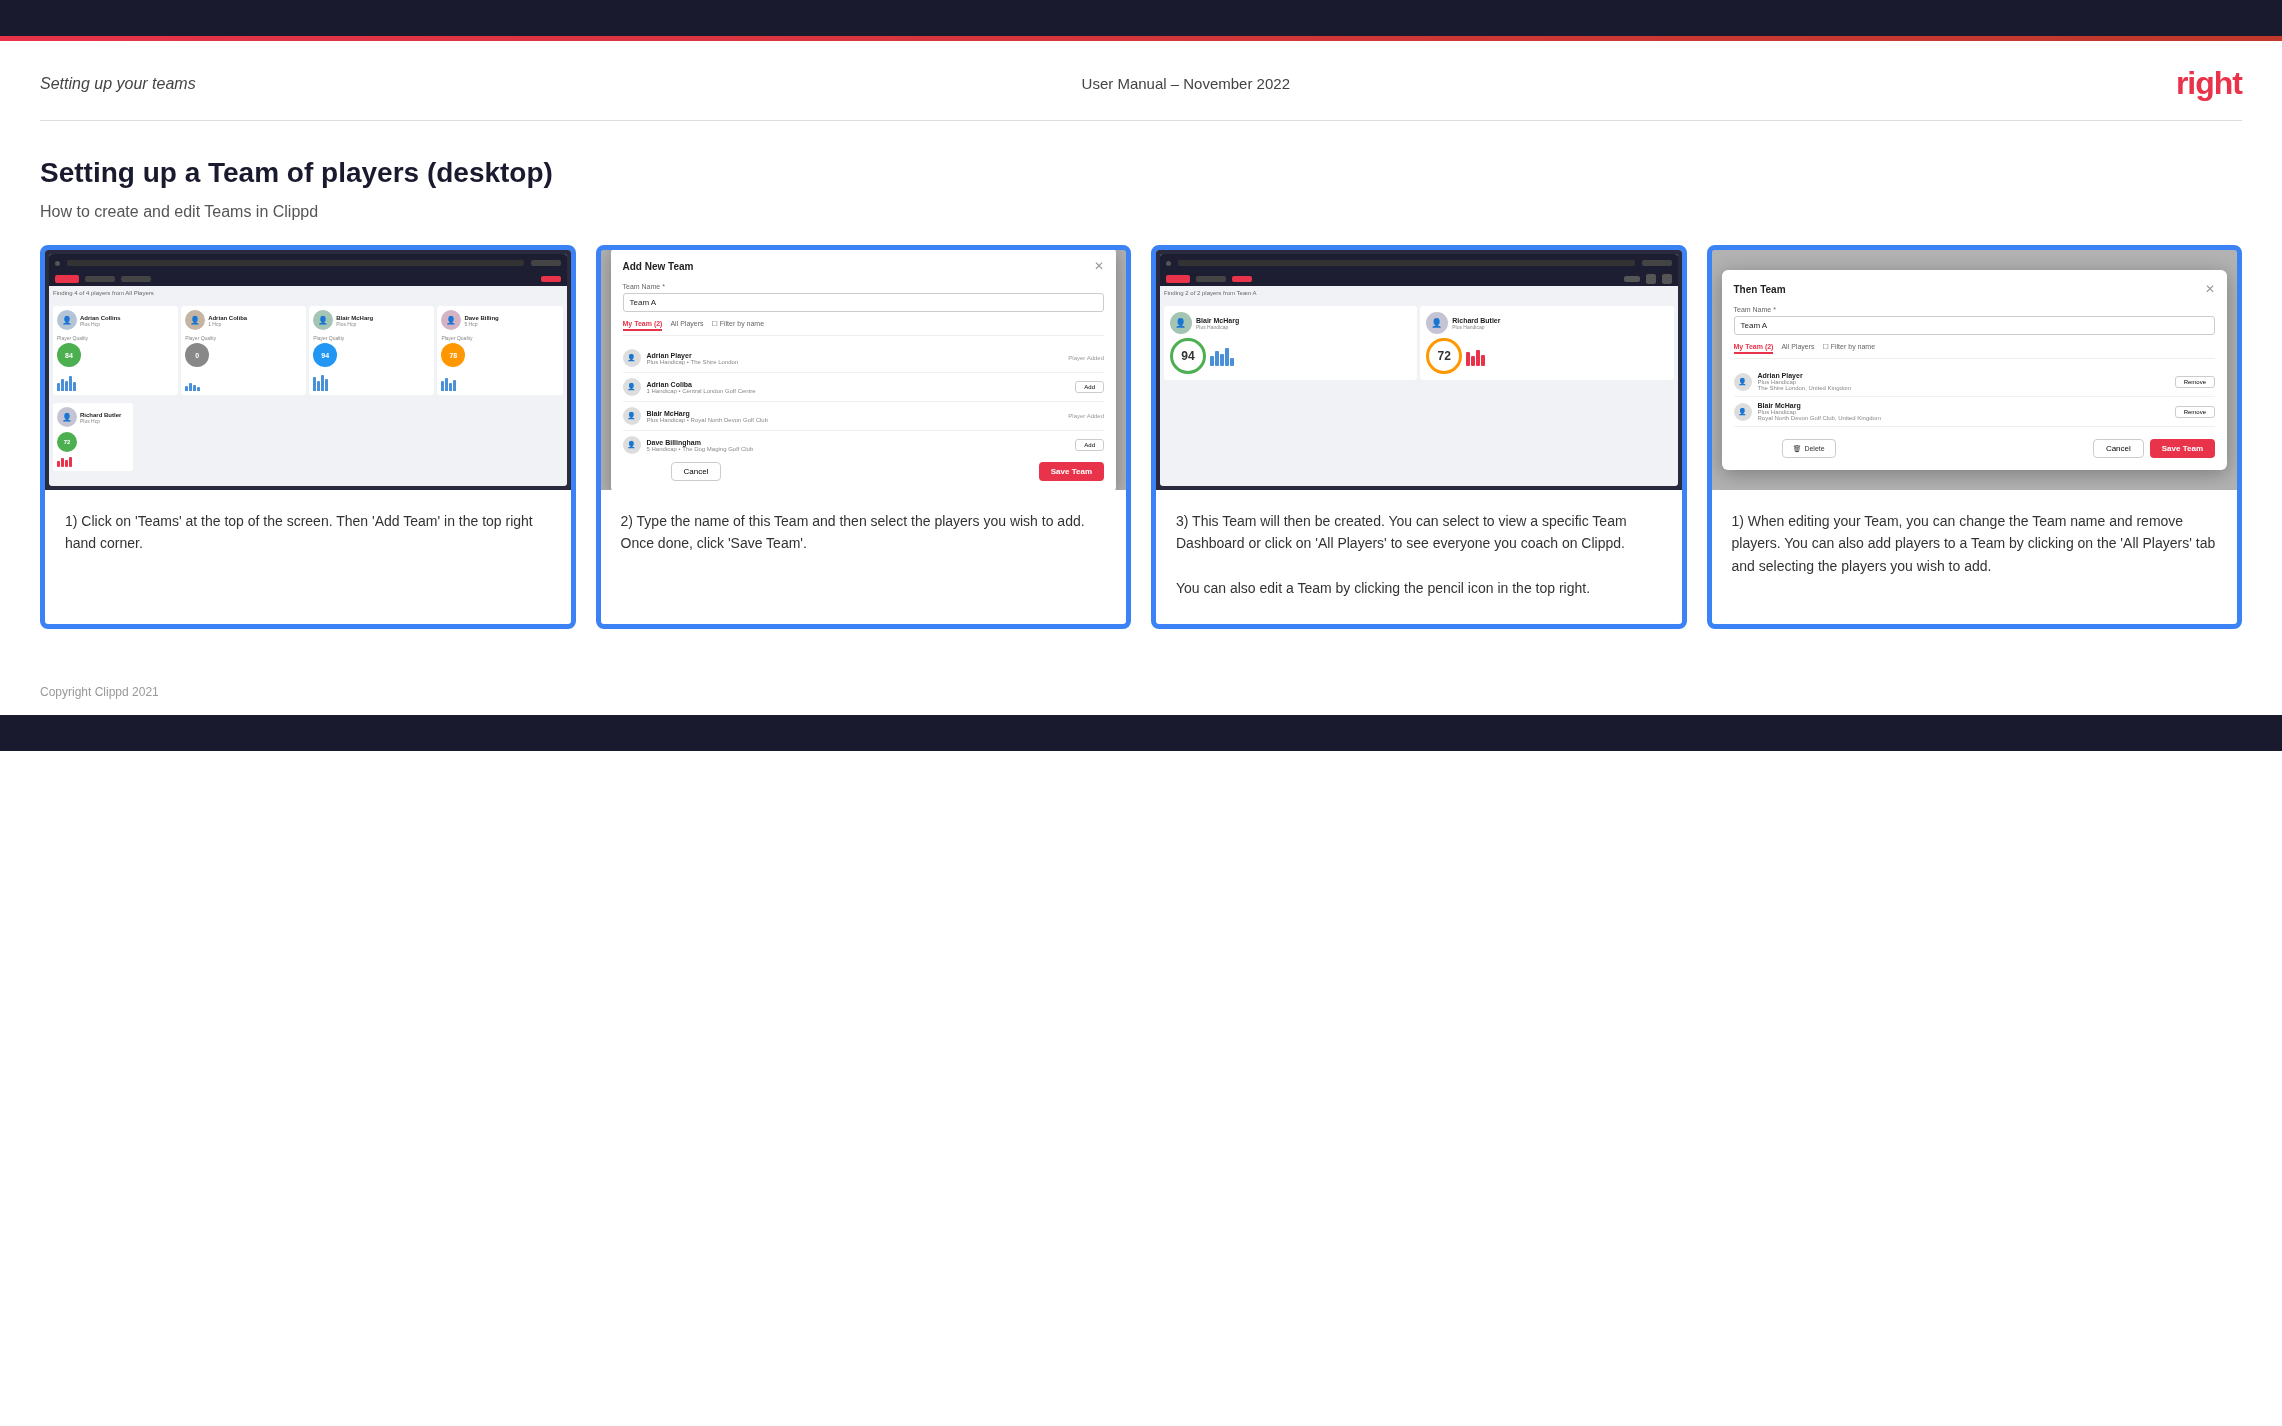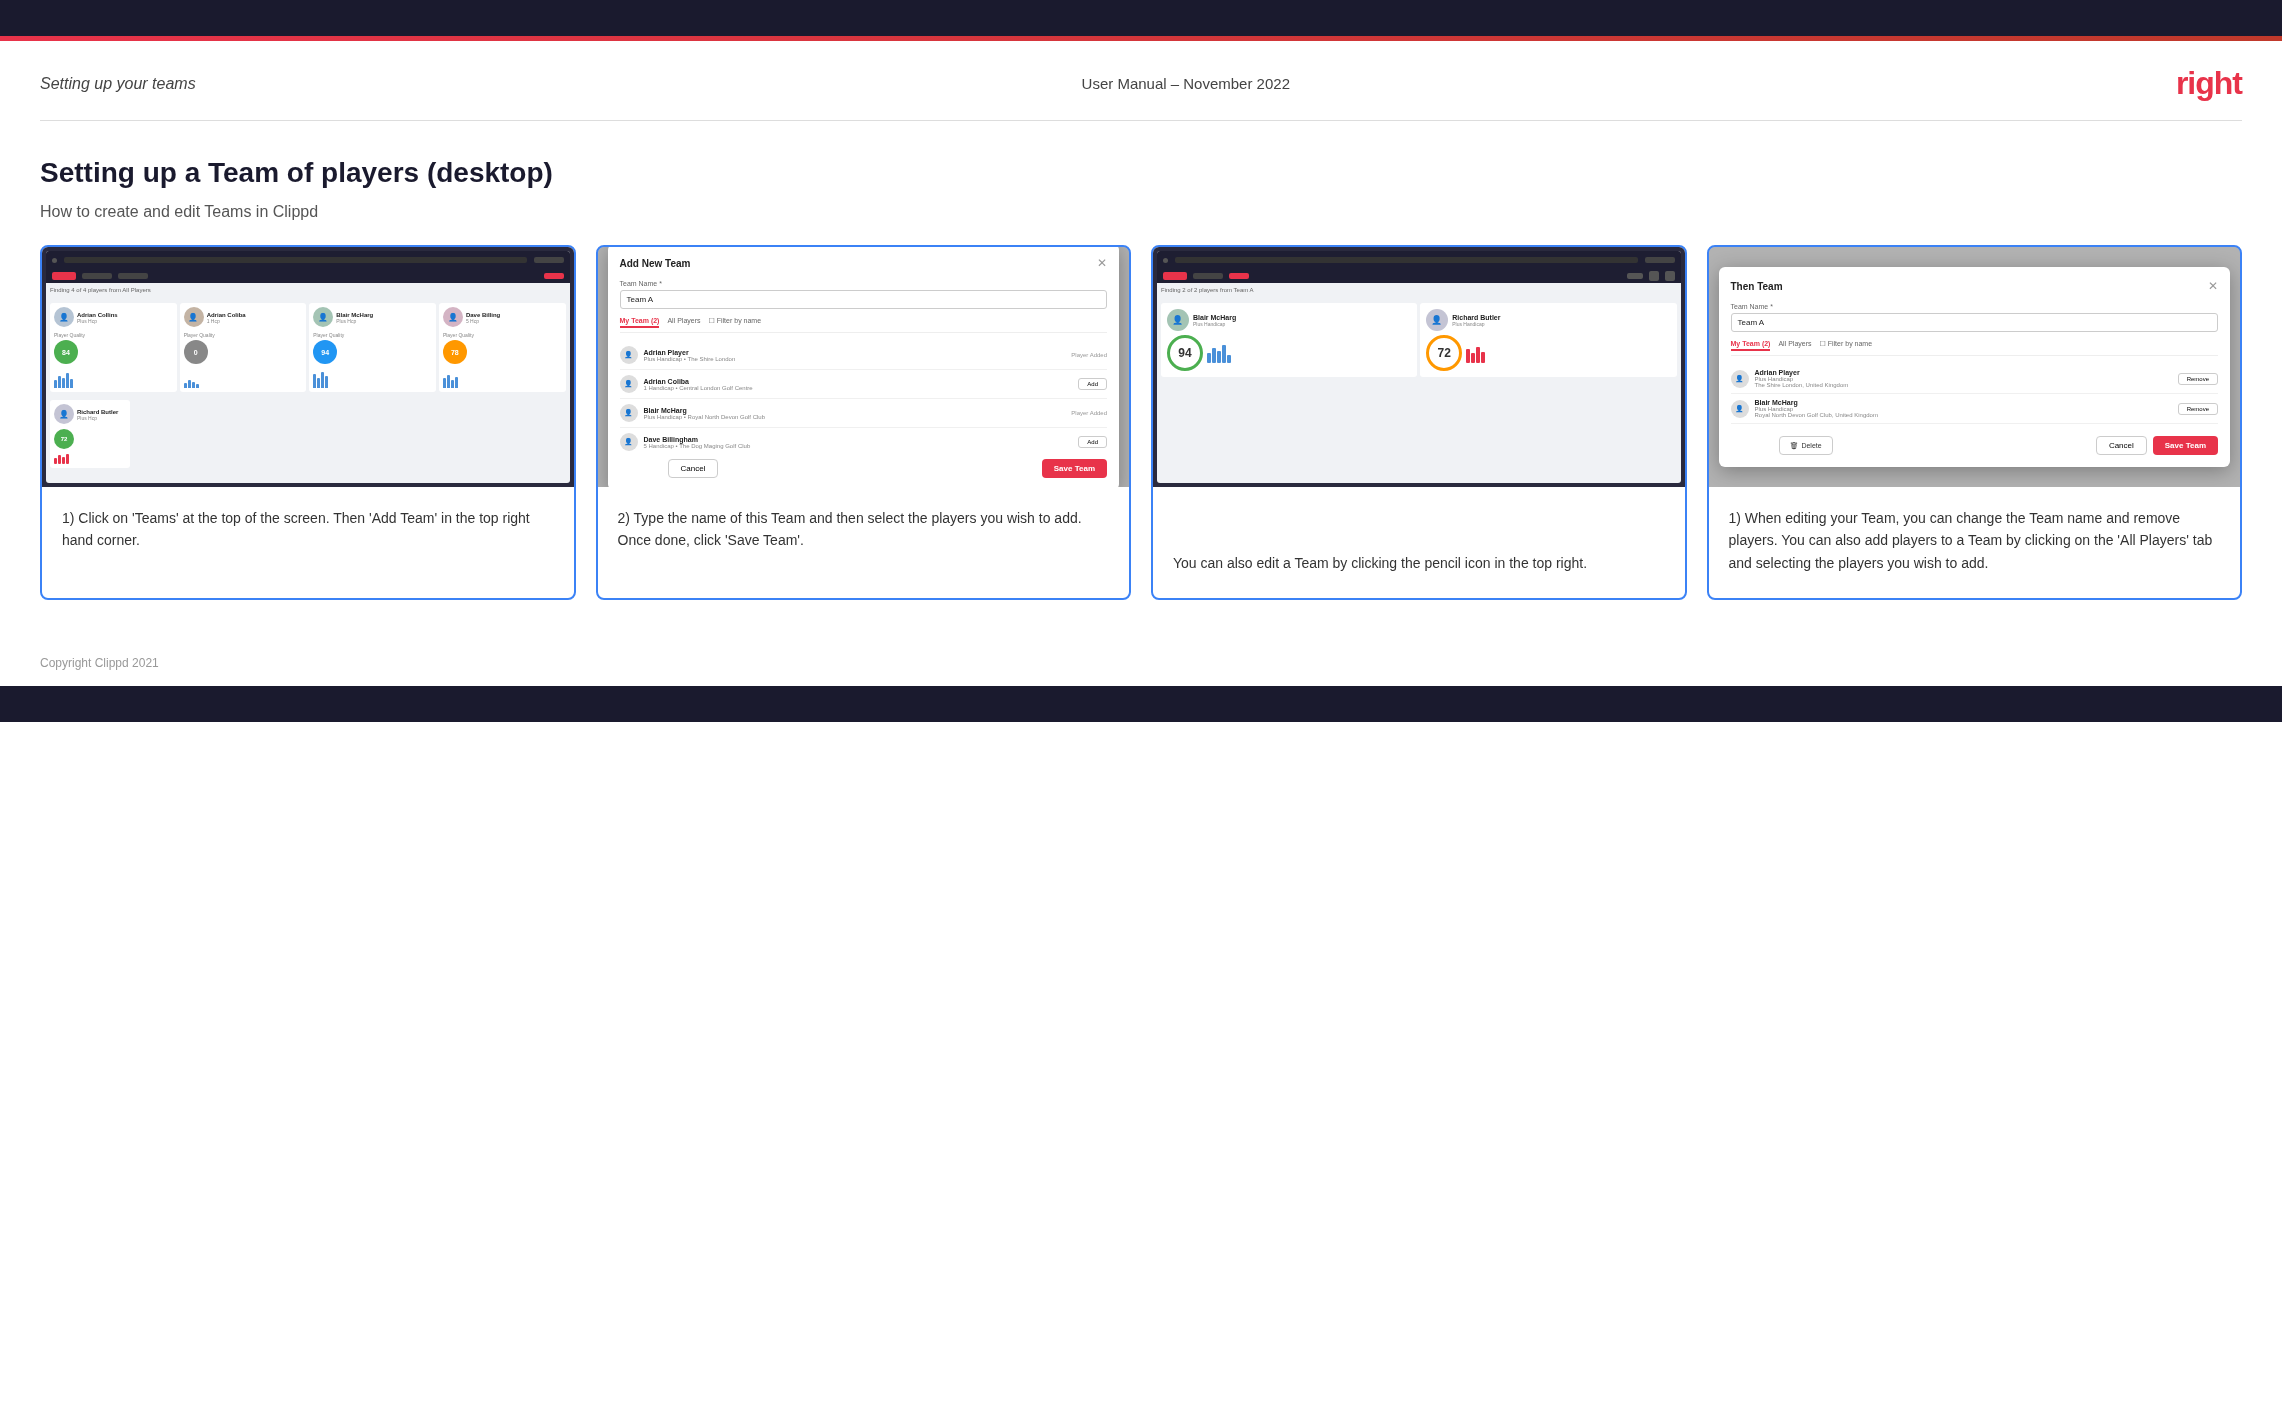--- a/index.html
+++ b/index.html
@@ -69,21 +69,21 @@
 
     
     .cards-grid {
       display: grid;
       grid-template-columns: repeat(4, 1fr);
       gap: 20px;
       padding: 0 40px 40px 40px;
     }
 
     .card {
-      border: 2px solid #3b82f6;
+      border: 5px solid #3b82f6;
       border-radius: 8px;
       overflow: hidden;
       display: flex;
       flex-direction: column;
     }
 
     .card-screenshot {
       background: #f5f5f5;
       height: 240px;
       overflow: hidden;
@@ -612,20 +612,21 @@
                   <div style="width:4px; height:16px; background:#e8334a; border-radius:1px;"></div>
                   <div style="width:4px; height:11px; background:#e8334a; border-radius:1px;"></div>
                 </div>
               </div>
             </div>
           </div>
         </div>
       </div>
     </div>
     <div class="card-text">
+      <span>3) This Team will then be created. You can select to view a specific Team Dashboard or click on 'All Players' to see everyone you coach on Clippd.</span>
       <br><br>
       <span>You can also edit a Team by clicking the pencil icon in the top right.</span>
     </div>
   </div>
 
   <div class="card">
     <div class="card-screenshot modal-screenshot">
       <div class="edit-modal-inner">
         <div class="modal-header">
           <span class="modal-title">Then Team</span>

